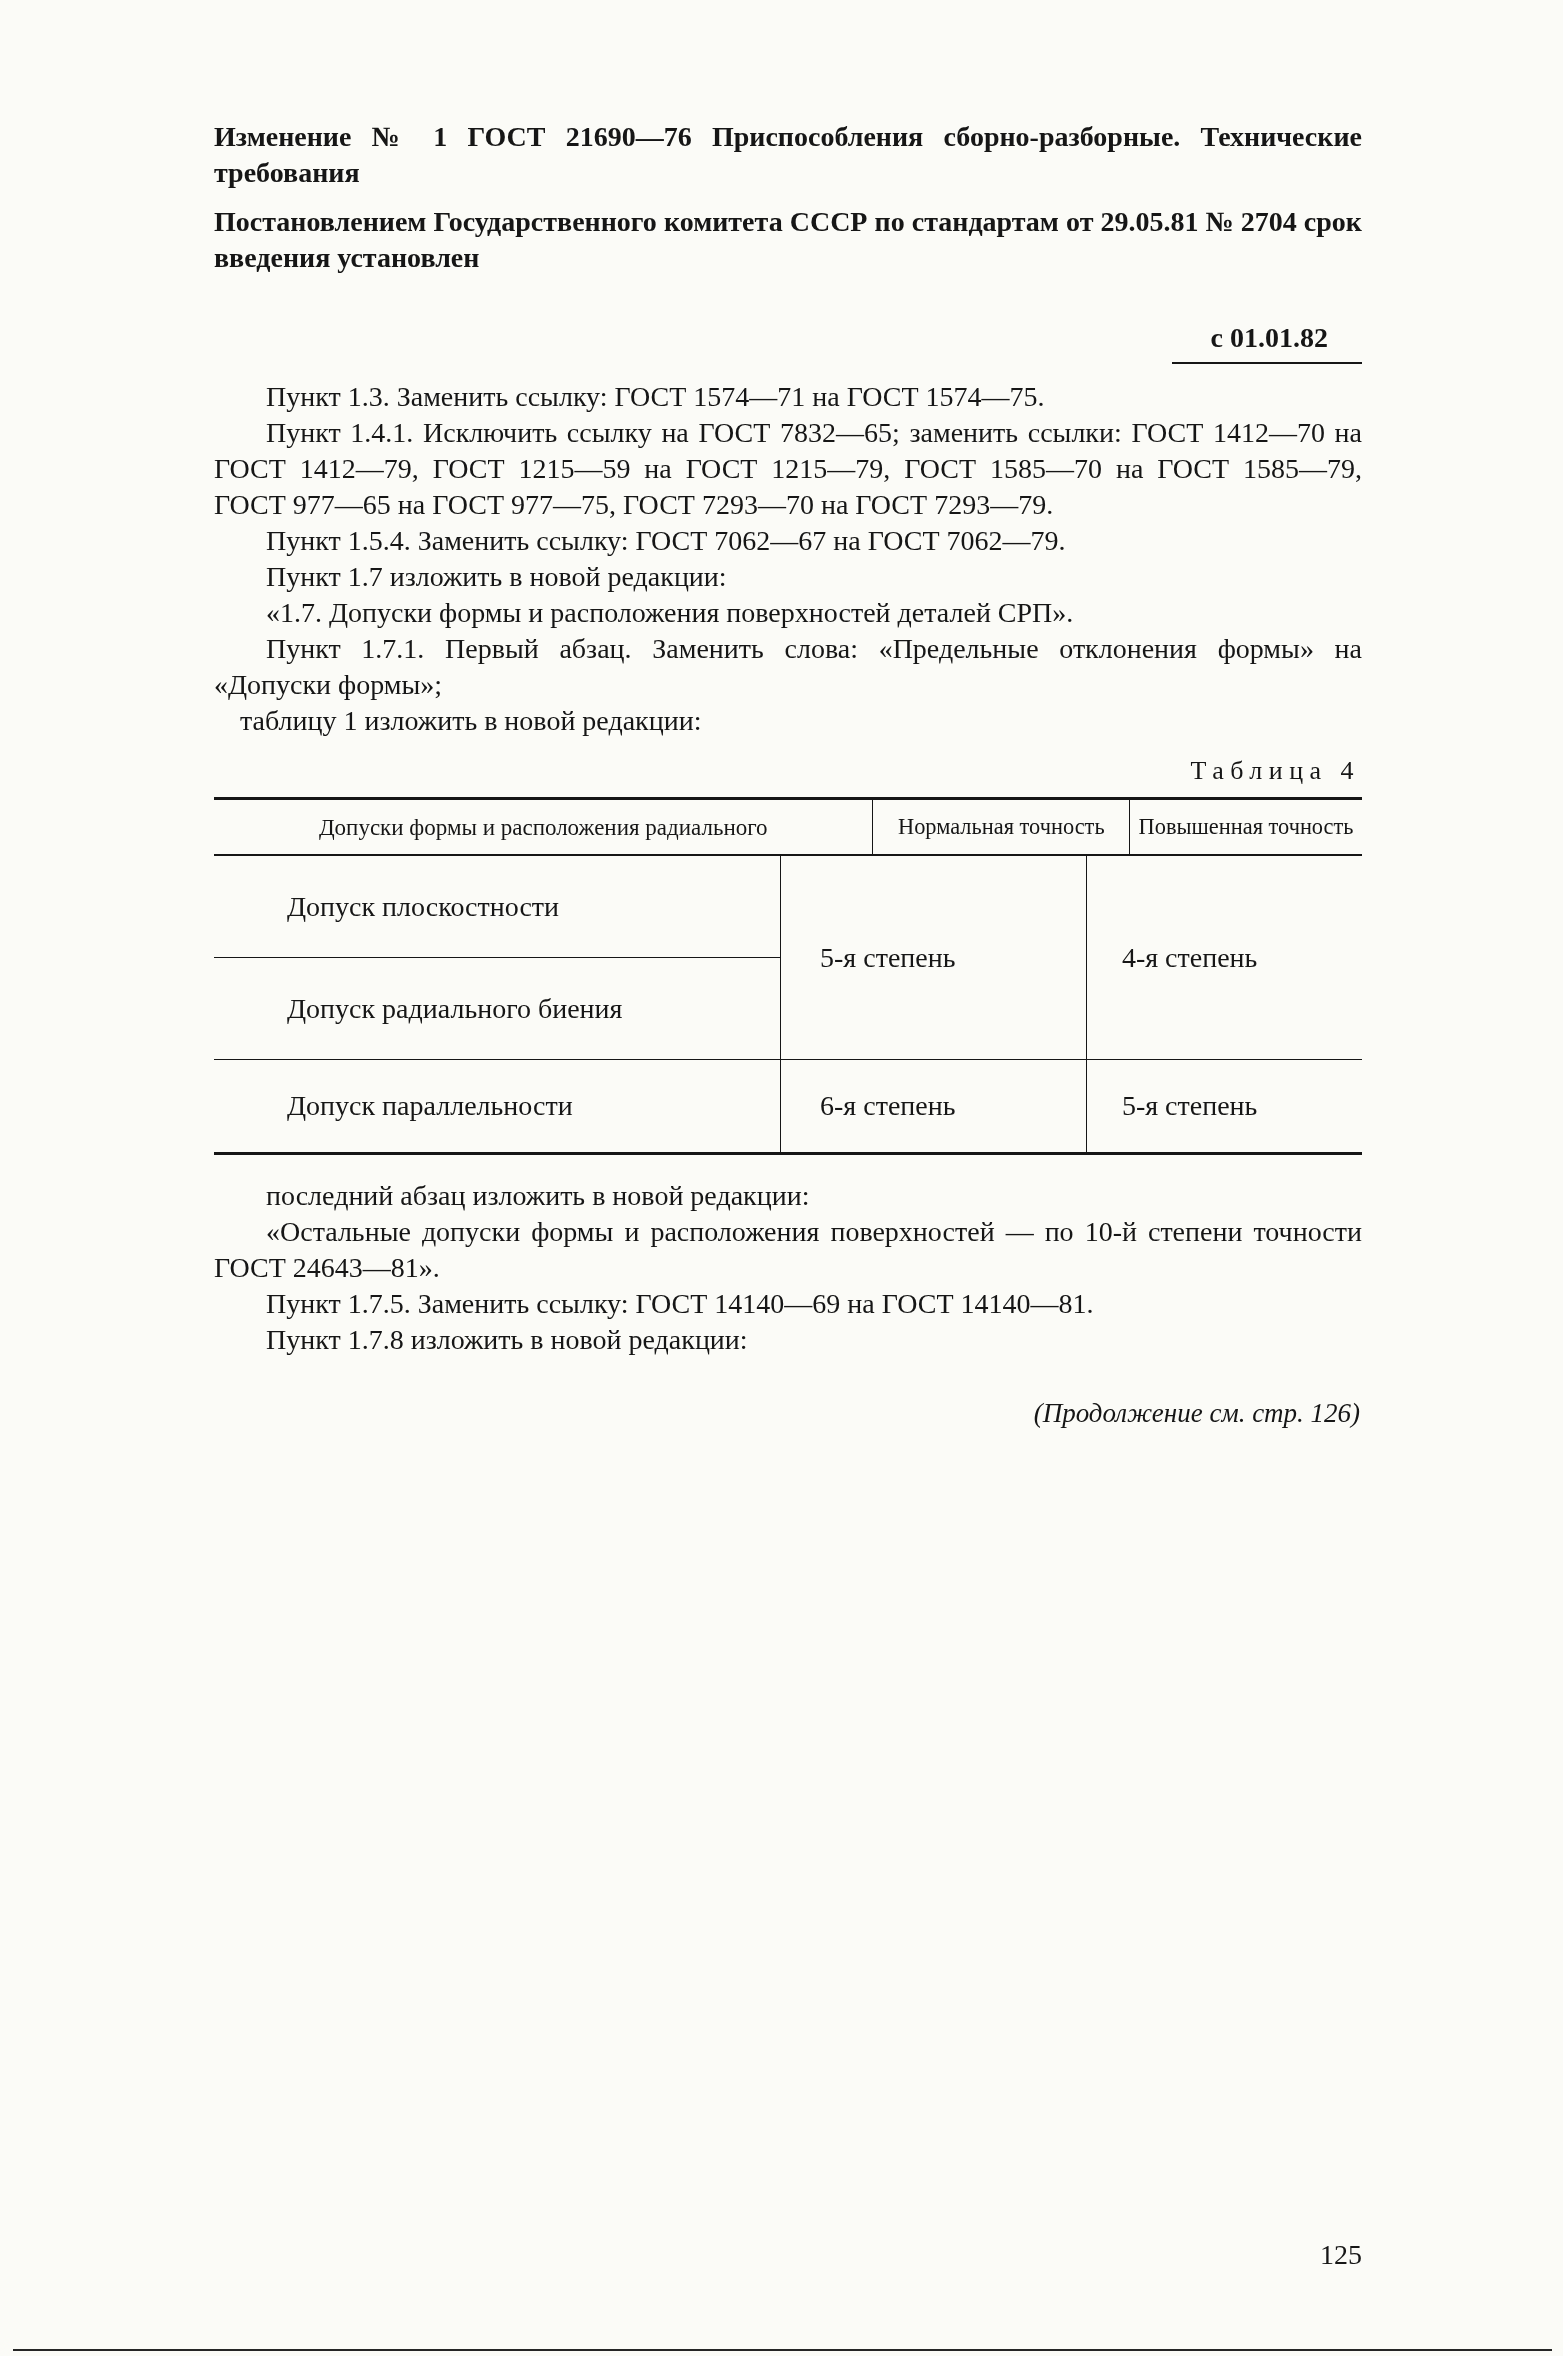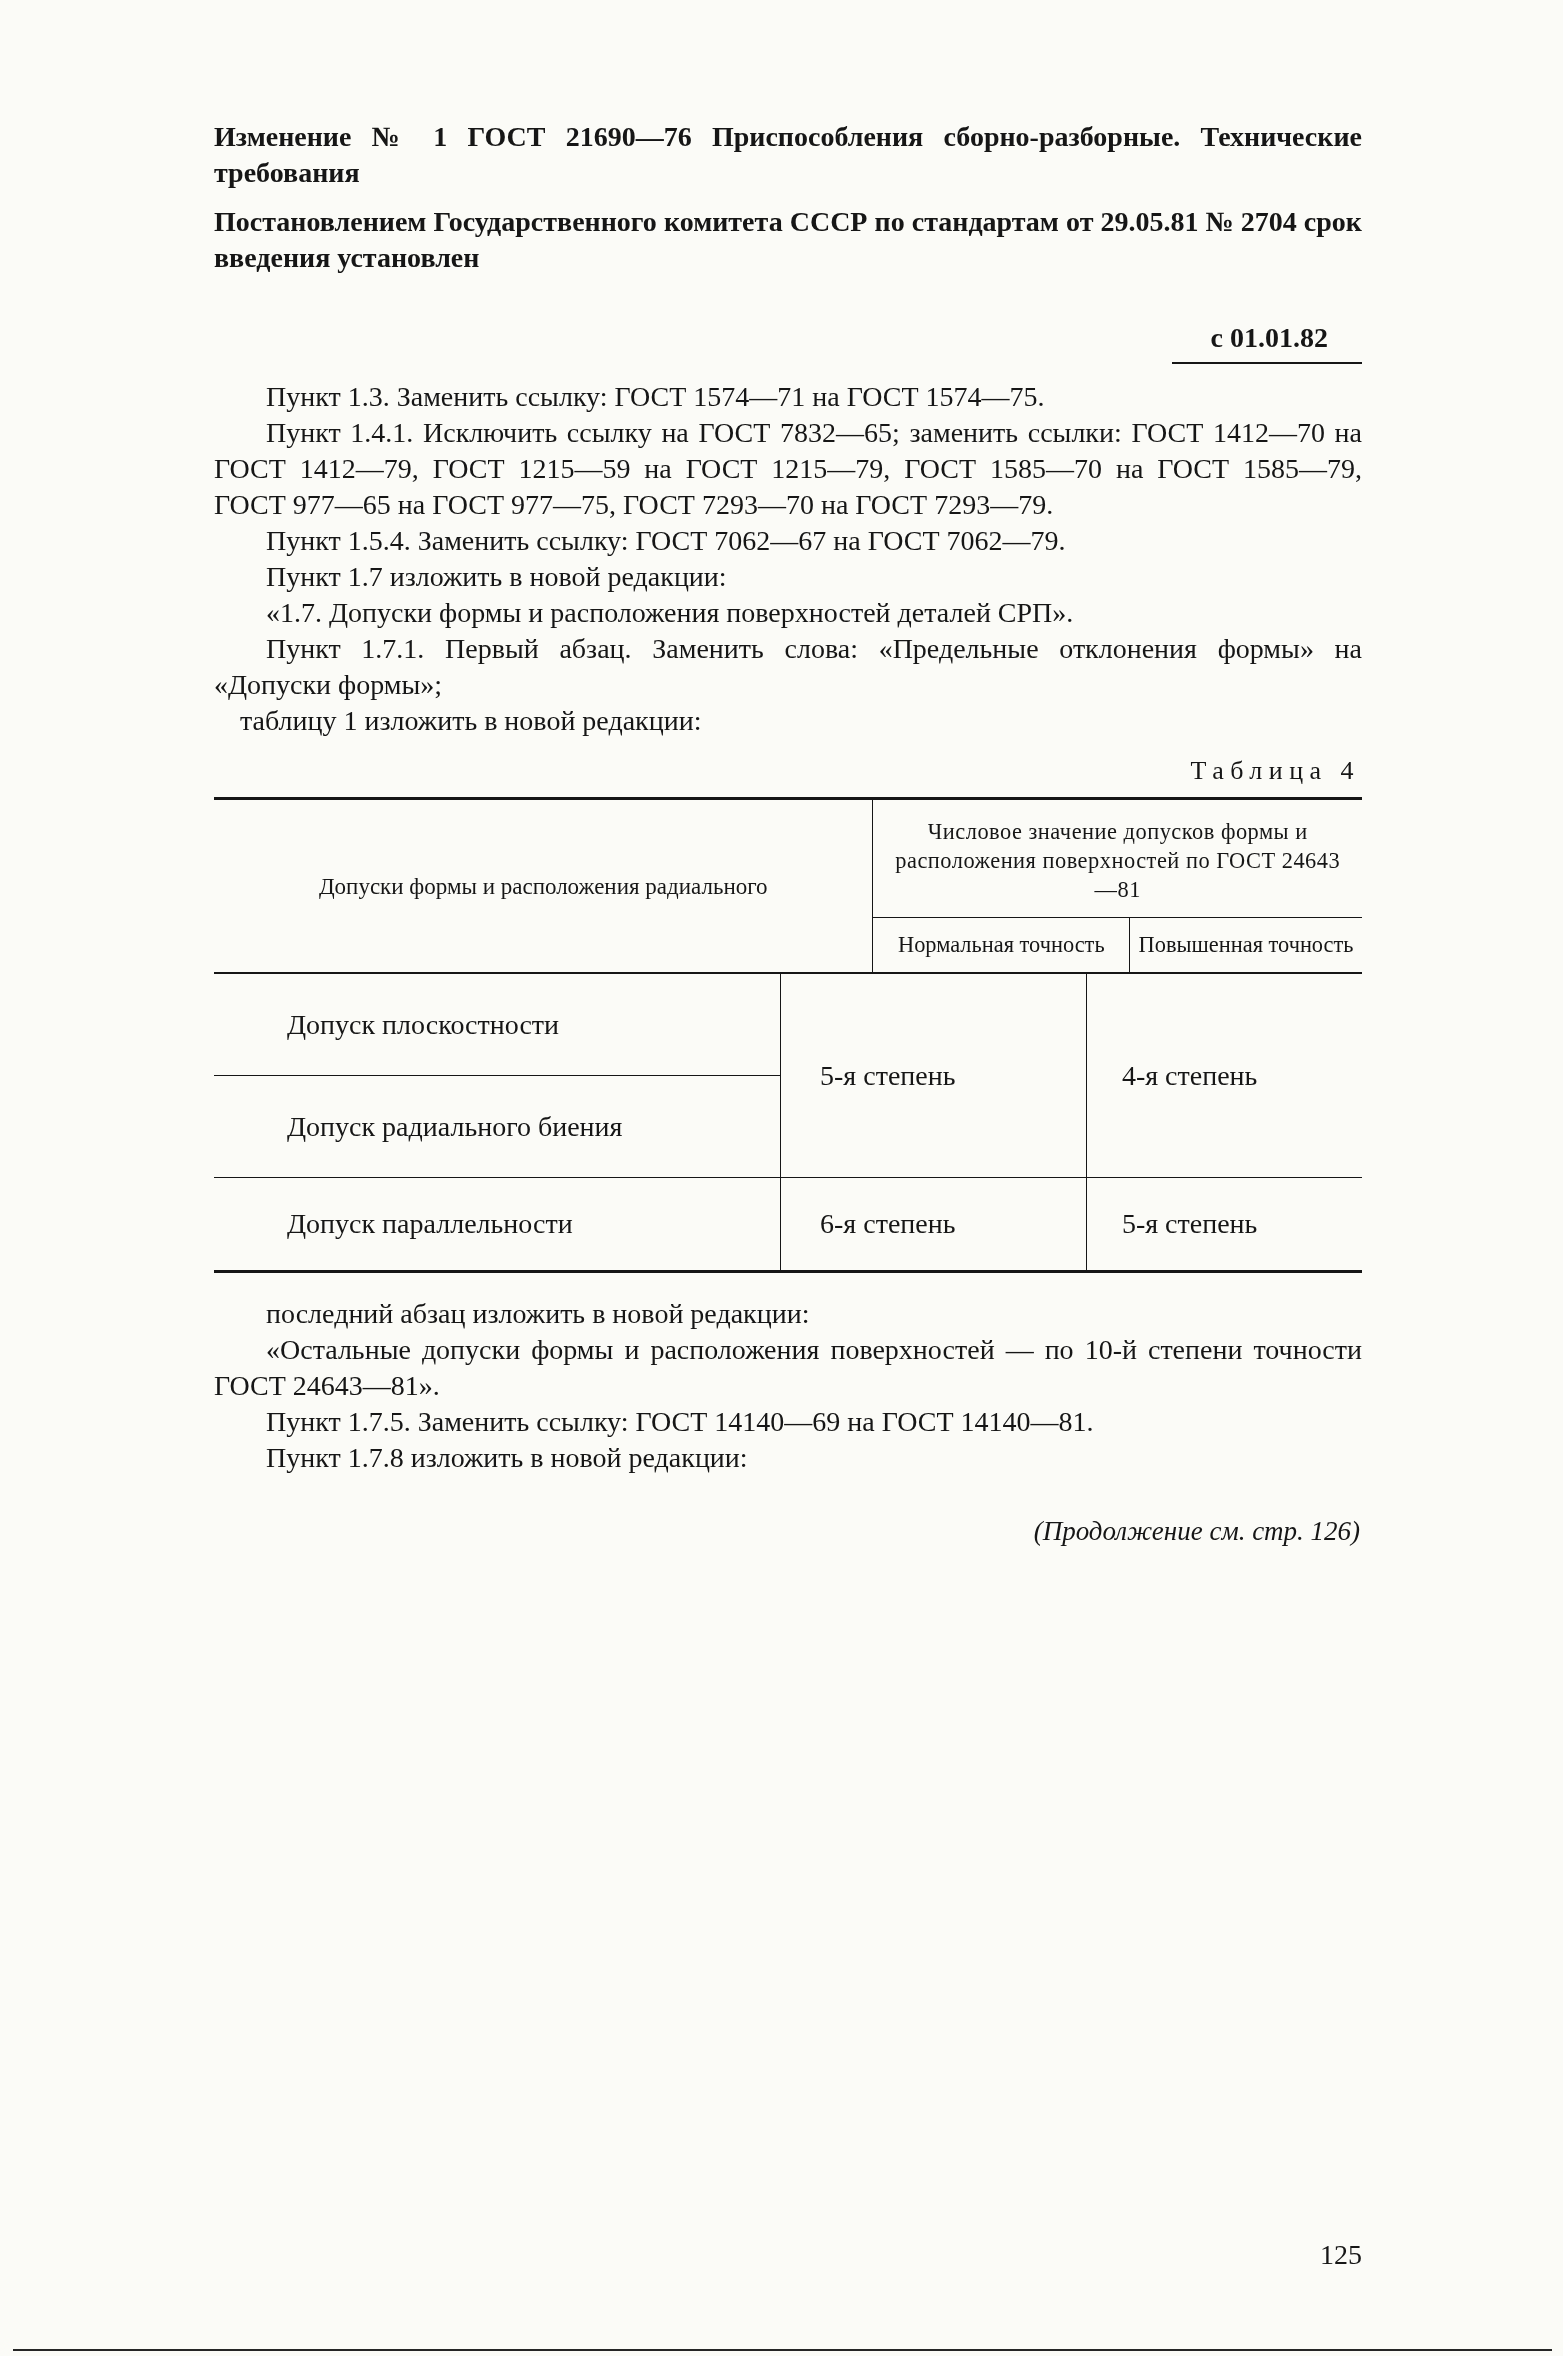--- a/index.html
+++ b/index.html
@@ -152,21 +152,20 @@
     <div class="para">Пункт 1.7.1. Первый абзац. Заменить слова: «Предельные отклонения формы» на «Допуски формы»;</div>
     <div class="para small-indent">таблицу 1 изложить в новой редакции:</div>
   </div>
 
   <div class="tcaption">Таблица 4</div>
 
   <div class="gtable">
     <div class="thead">
       <div class="th-col1">Допуски формы и расположения радиального</div>
       <div class="th-col23">
-        <div class="th-span">Числовое значение допусков формы и расположения поверхностей по ГОСТ 24643—81</div>
         <div class="th-subs">
           <div class="th-sub th-sub2">Нормальная точность</div>
           <div class="th-sub th-sub3">Повышенная точность</div>
         </div>
       </div>
     </div>
 
     <div class="trow">
       <div class="tb-col1">
         <div class="tb-label">Допуск плоскостности</div>

